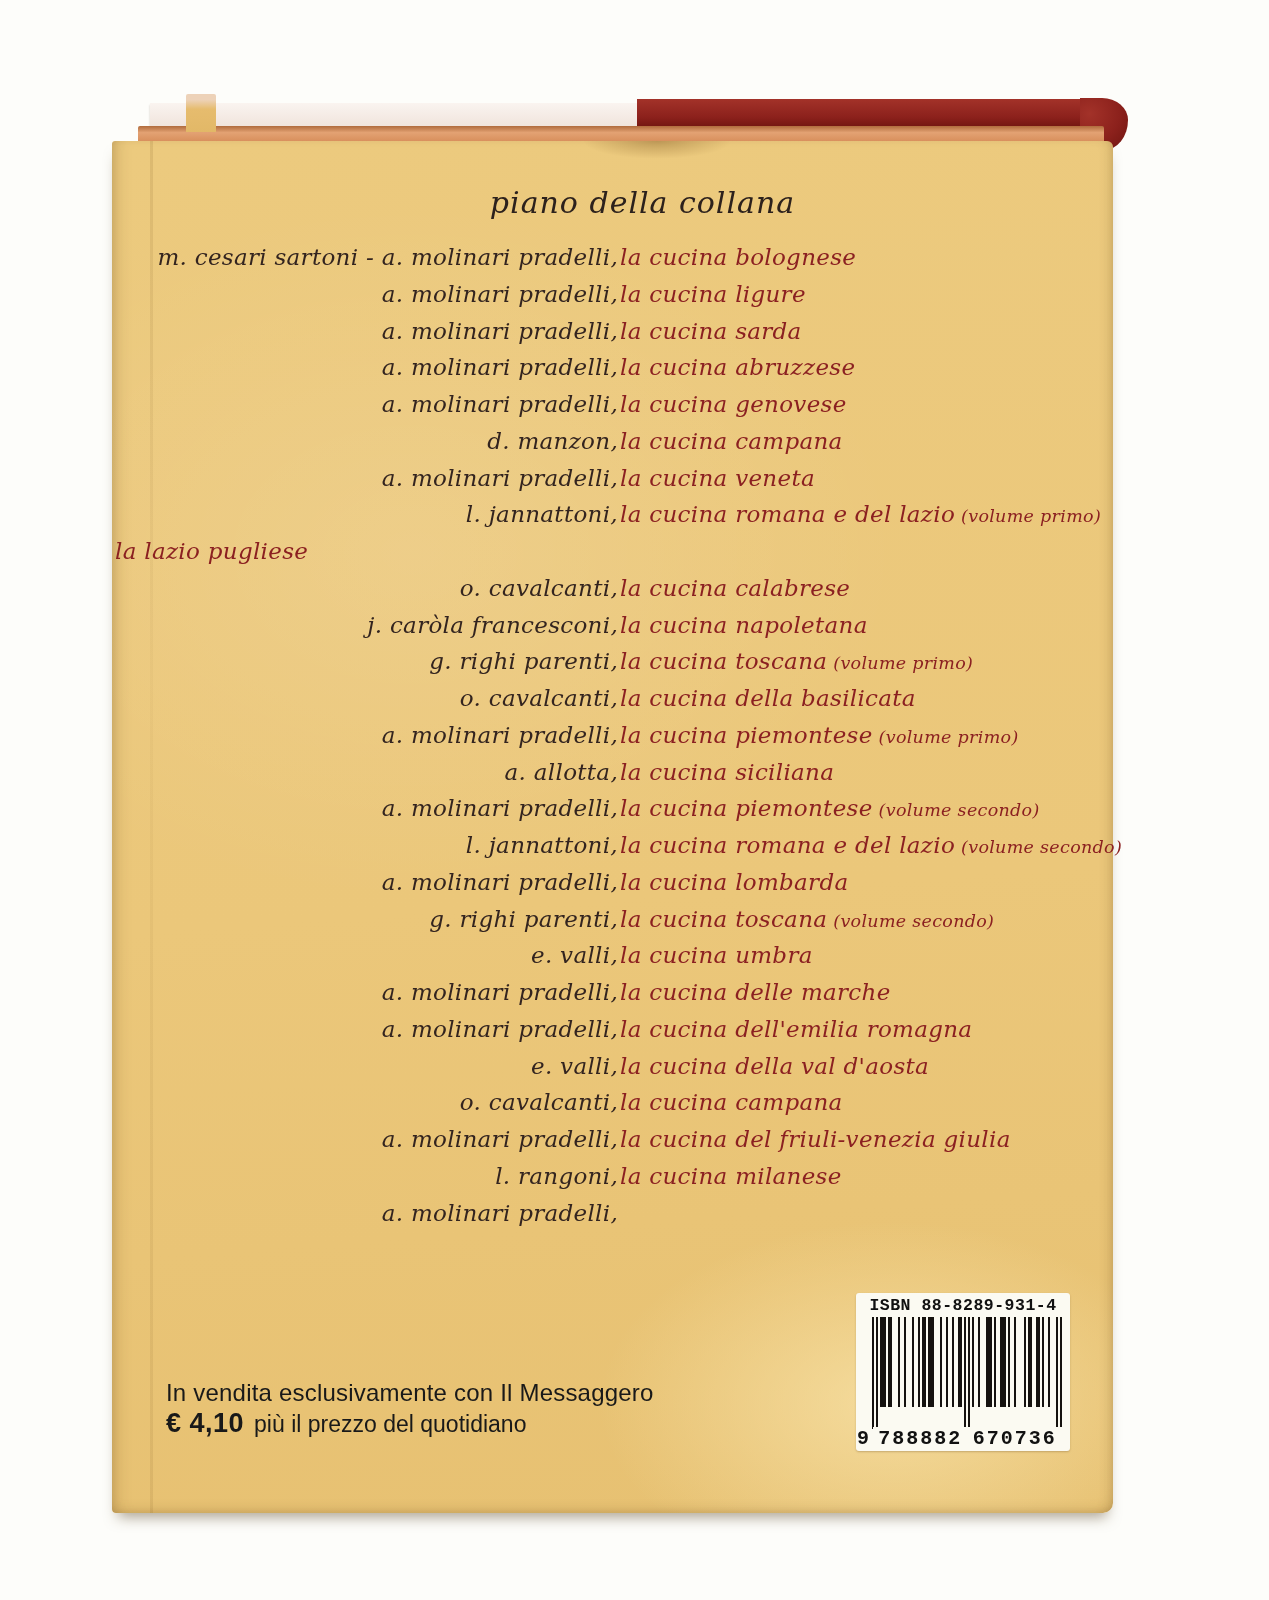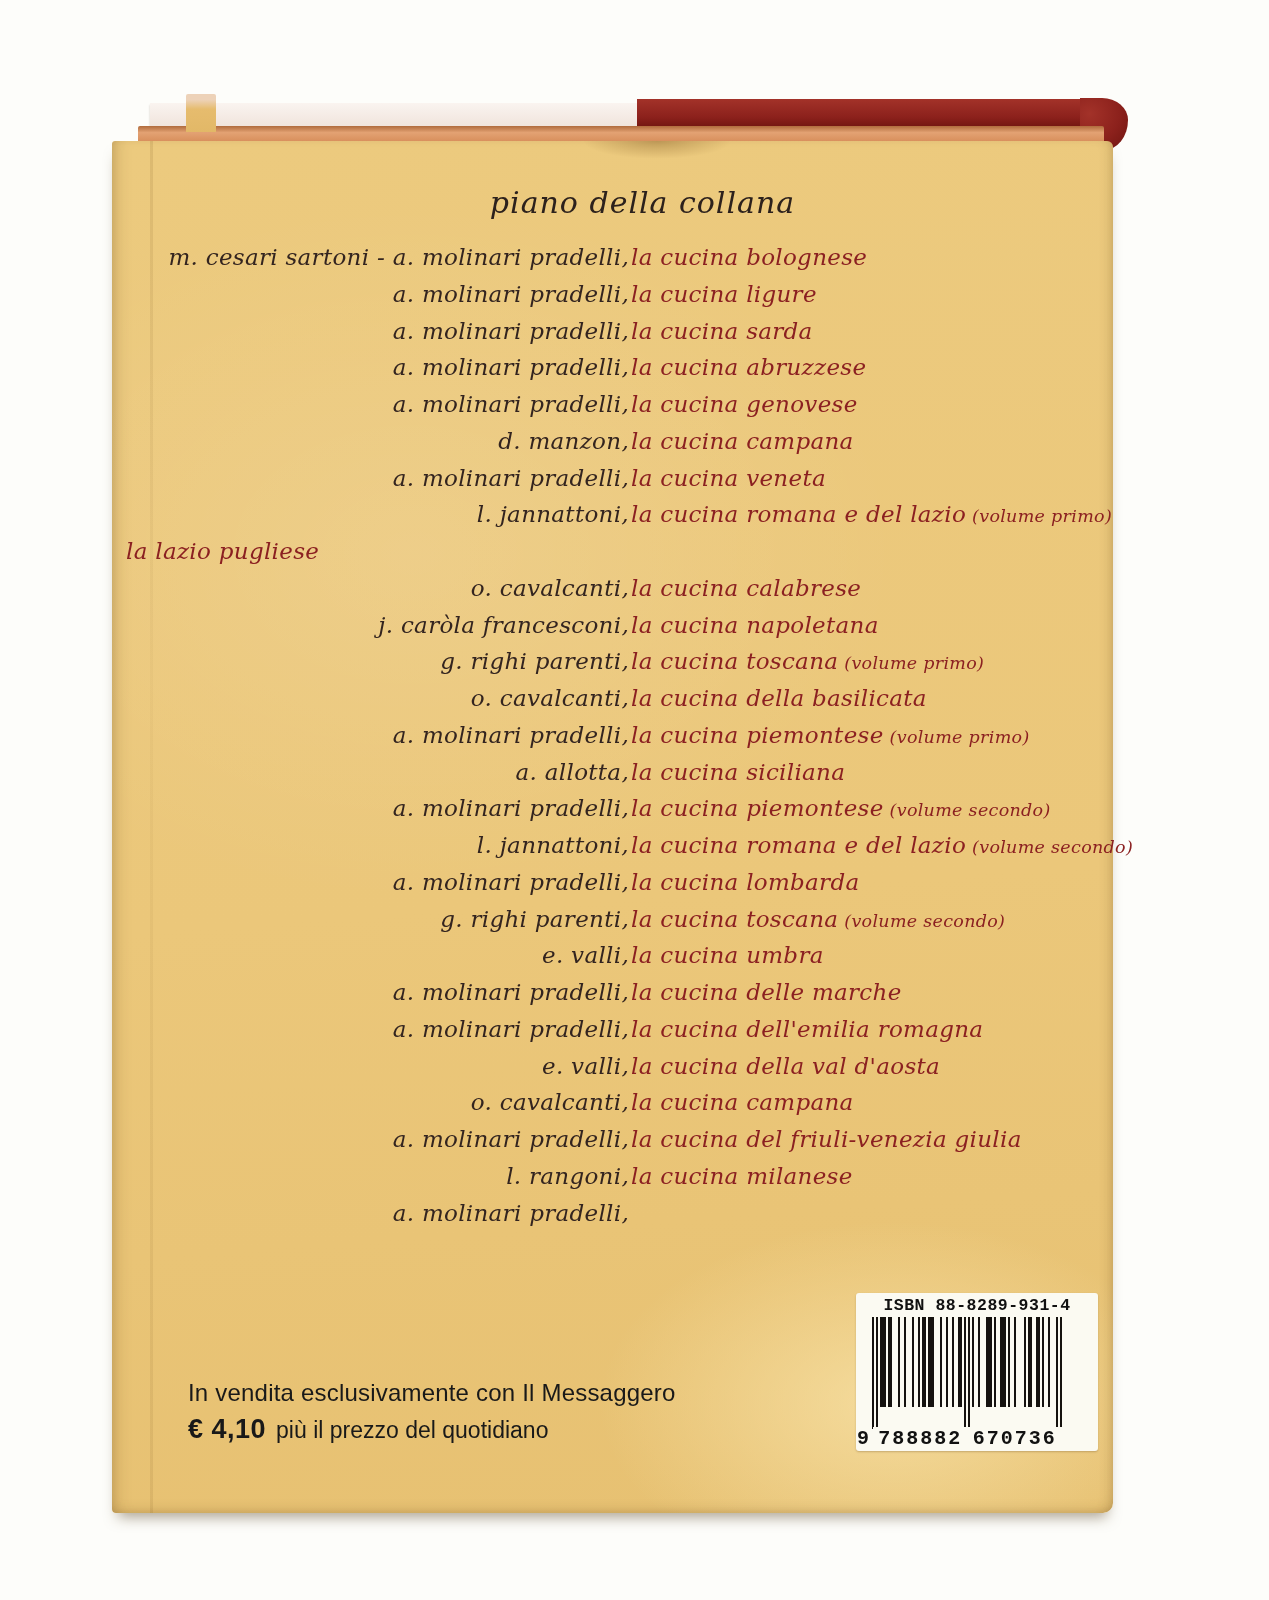--- a/index.html
+++ b/index.html
@@ -59,48 +59,48 @@
   }
 
   
   .collana-title{
     position:absolute;left:8px;right:0;top:44px;
     text-align:center;transform:translateX(26px);
     font-style:italic;font-size:30px;letter-spacing:1px;
     color:#2c211c;
   }
   .series-list{
-    position:absolute;left:12px;top:103px;width:985px;
+    position:absolute;left:1px;top:103px;width:985px;
   }
   .series-row{
     display:flex;align-items:baseline;height:36.75px;
     white-space:nowrap;font-style:italic;font-size:23px;letter-spacing:.3px;
   }
   .series-author{
     flex:0 0 505px;text-align:right;color:#33241f;
   }
   .series-title{
     margin-left:2px;color:#8b2021;
   }
   .series-volume{
     font-size:17.5px;color:#8b2021;margin-left:6px;
   }
 
   
   .footer{
-    position:absolute;left:76px;top:1238px;
+    position:absolute;left:54px;top:1238px;
     font-family:"Liberation Sans", sans-serif;color:#191919;
   }
   .footer-line1{font-size:24px;letter-spacing:.2px;}
-  .footer-line2{margin-top:7px;font-size:23px;display:flex;align-items:baseline;}
+  .footer-line2{margin-top:1px;font-size:23px;display:flex;align-items:baseline;}
   .footer-price{font-weight:bold;font-size:27px;margin-right:10px;letter-spacing:.5px;}
 
   
   .barcode-label{
-    position:absolute;left:744px;top:1152px;width:242px;height:158px;
+    position:absolute;left:744px;top:1152px;width:214px;height:158px;
     background:#fbfaf2;border-radius:3px;
     box-shadow:0 1px 2px rgba(100,70,30,.3);
   }
   .isbn-text{
     font-family:"Liberation Mono","DejaVu Sans Mono",monospace;
     font-weight:bold;font-size:16.5px;letter-spacing:.5px;
     text-align:center;color:#111;margin-top:3px;
   }
   .bars{
     position:relative;margin:2px 0 0 16px;width:190px;height:112px;

